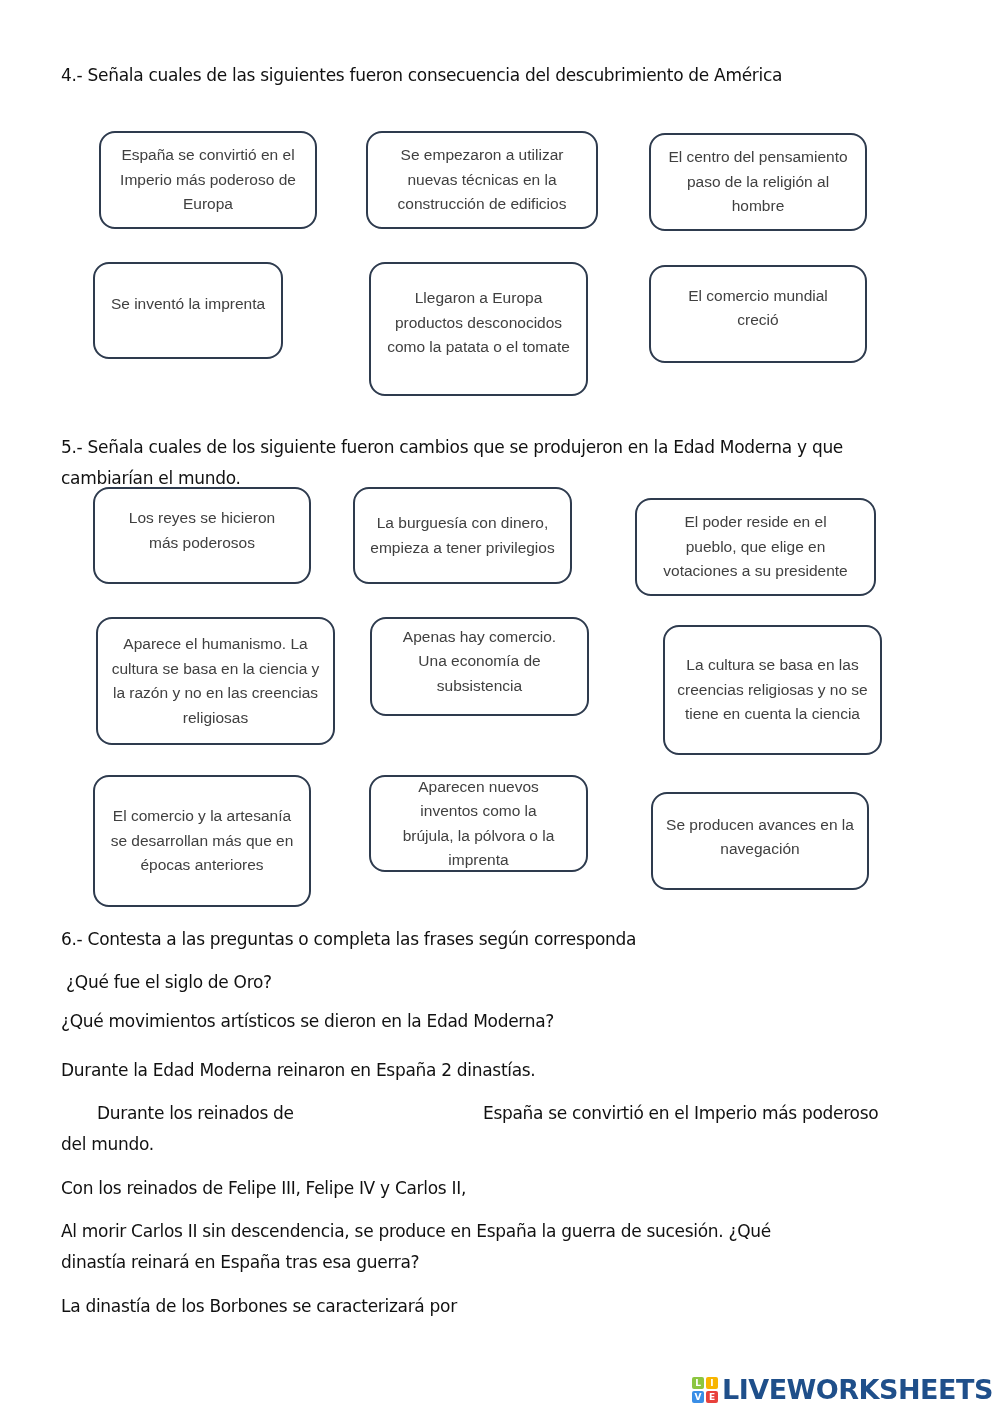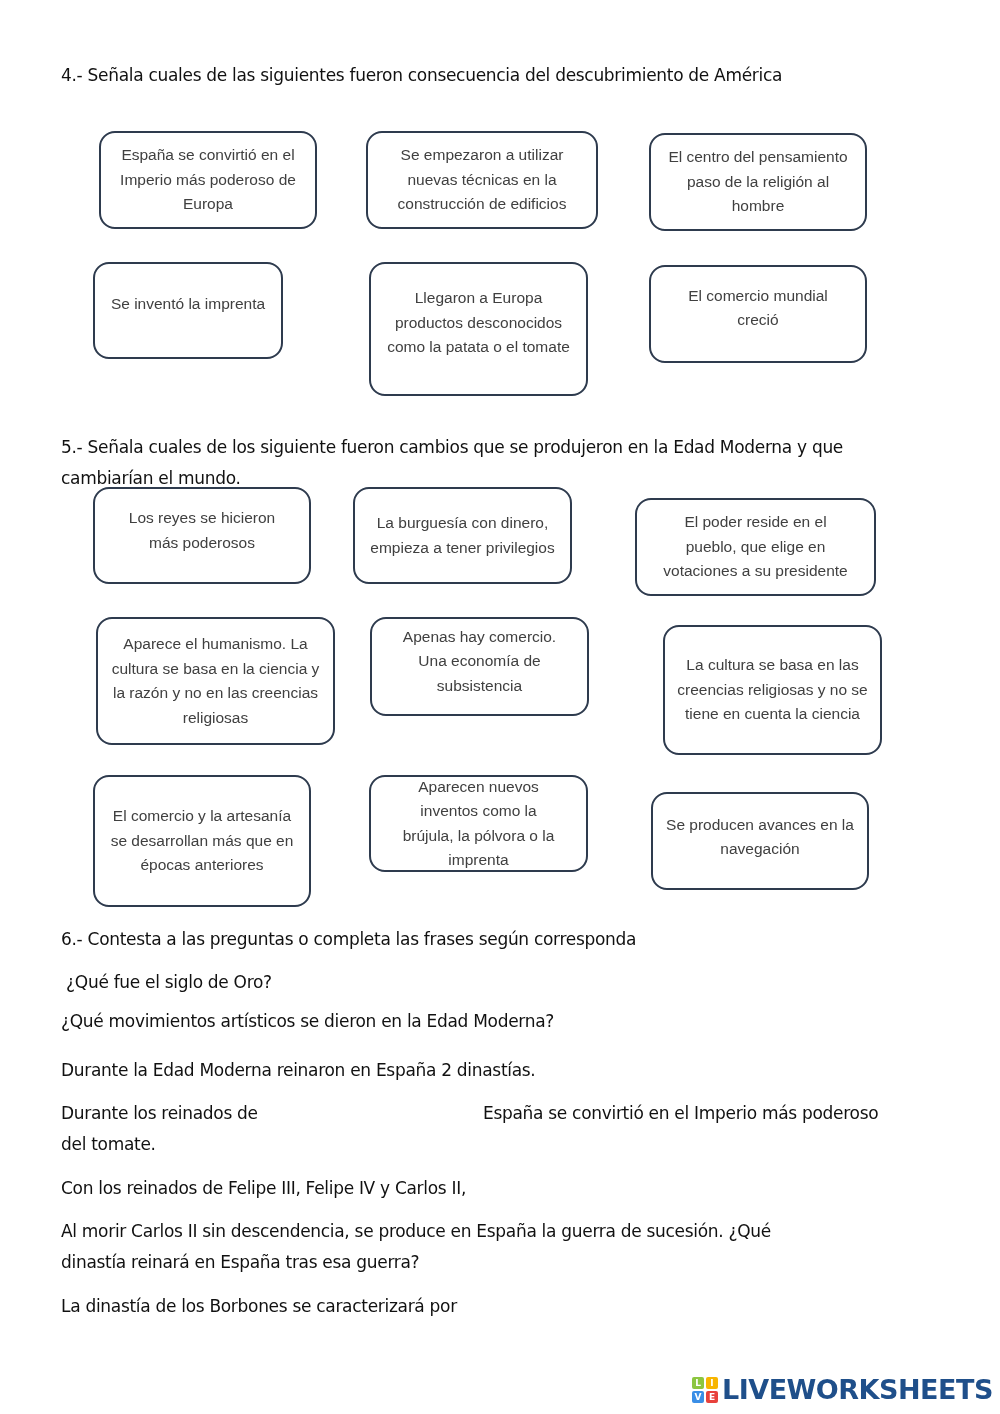--- a/index.html
+++ b/index.html
@@ -68,23 +68,23 @@
     <span style="padding:0 18px;">Aparecen nuevos inventos como la brújula, la pólvora o la imprenta</span>
   </div>
 <div class="box" style="left:651px;top:792px;width:218px;height:98px;">
     <span style="margin-top:-8px;">Se producen avances en la navegación</span>
   </div>
 
 <div class="q" style="top:924px;">6.- Contesta a las preguntas o completa las frases según corresponda</div>
 <div class="q" style="top:967px;white-space:pre;"> ¿Qué fue el siglo de Oro?</div>
 <div class="q" style="top:1006px;">¿Qué movimientos artísticos se dieron en la Edad Moderna?</div>
 <div class="q" style="top:1055px;">Durante la Edad Moderna reinaron en España 2 dinastías.</div>
-<div class="q" style="top:1098px;">Durante los reinados de</div>
+<div class="q" style="top:1098px;margin-left:36px;">Durante los reinados de</div>
 <div class="q" style="top:1098px;left:483px;">España se convirtió en el Imperio más poderoso</div>
-<div class="q" style="top:1129px;">del tomate.</div>
+<div class="q" style="top:1129px;">del mundo.</div>
 <div class="q" style="top:1173px;">Con los reinados de Felipe III, Felipe IV y Carlos II,</div>
 <div class="q" style="top:1216px;text-align:center;">Al morir Carlos II sin descendencia, se produce en España la guerra de sucesión. ¿Qué</div>
 <div class="q" style="top:1247px;">dinastía reinará en España tras esa guerra?</div>
 <div class="q" style="top:1291px;">La dinastía de los Borbones se caracterizará por</div>
 
 <div class="logo">
   <div class="tiles">
     <div class="tile" style="background:#8cc63f;">L</div>
     <div class="tile" style="background:#f7b500;">I</div>
     <div class="tile" style="background:#3a8ee6;">V</div>

